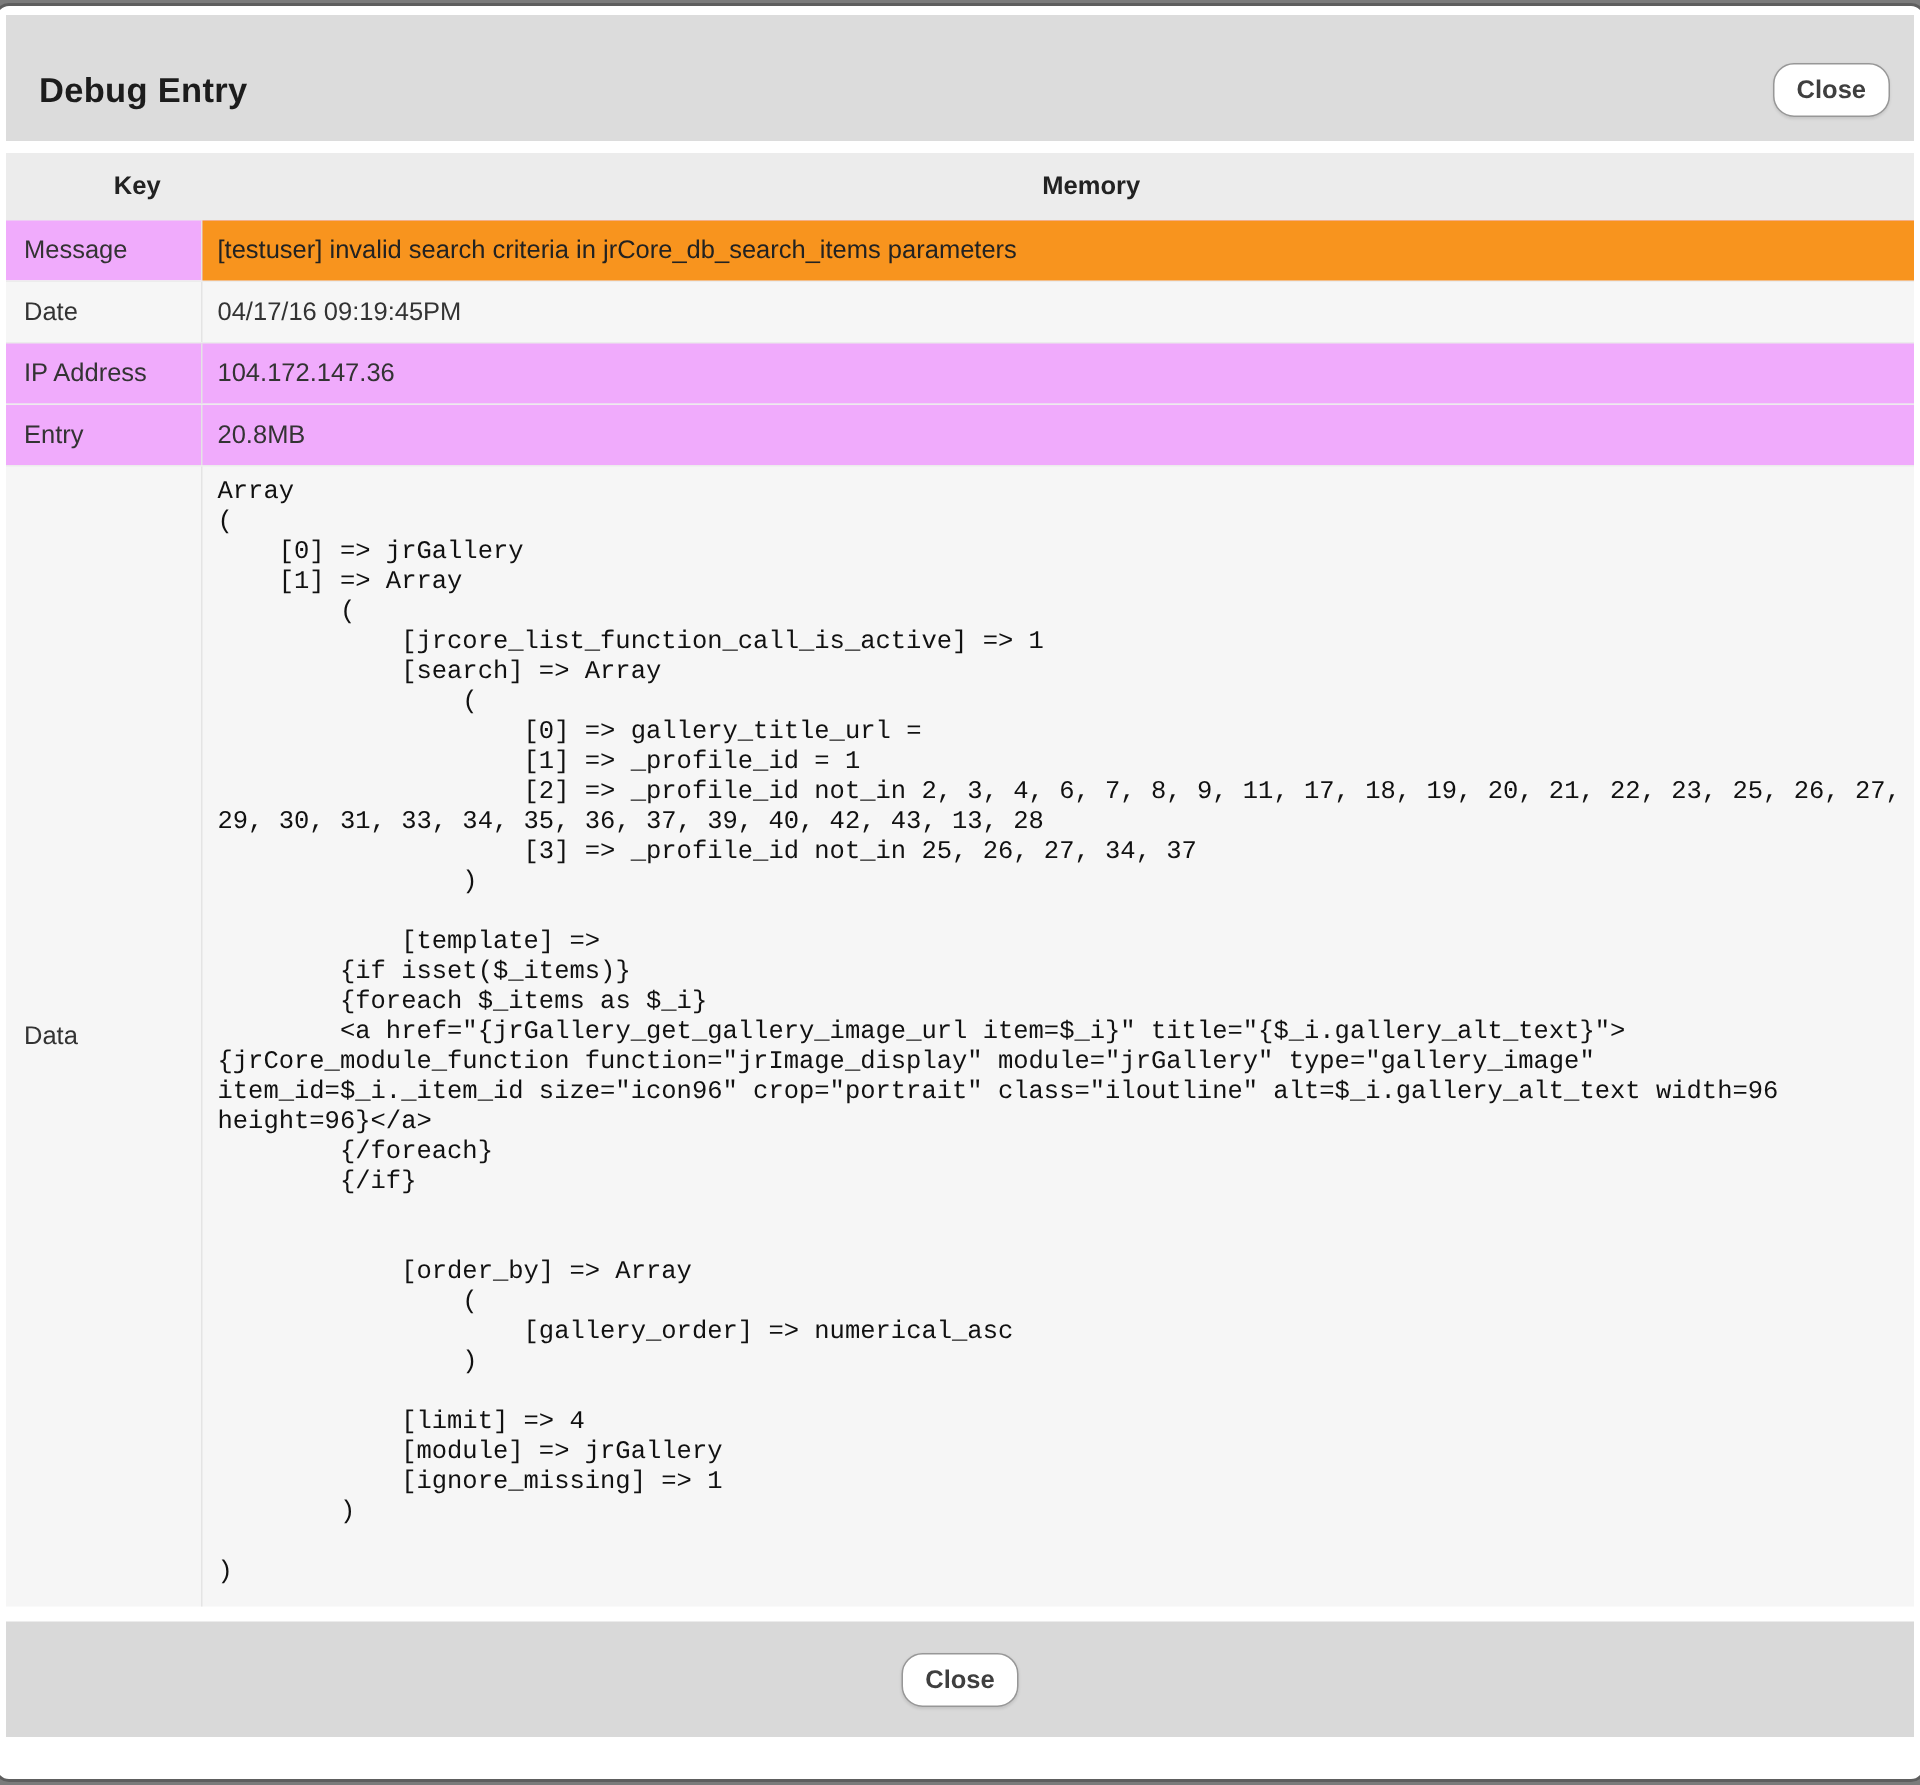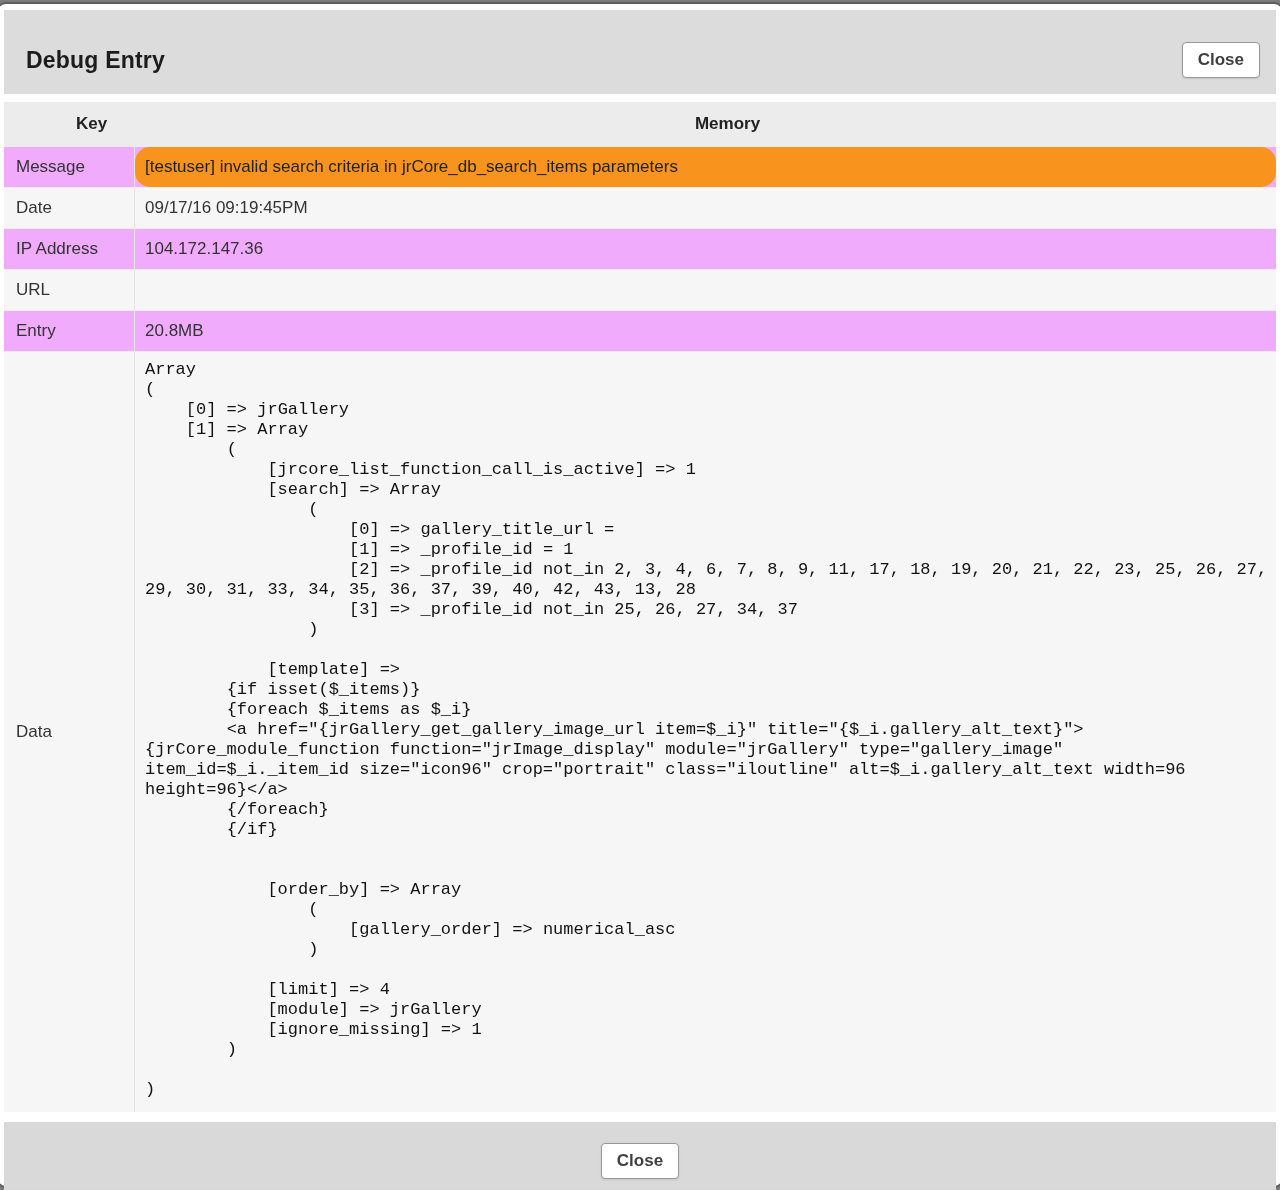--- a/index.html
+++ b/index.html
@@ -22,21 +22,21 @@
     height:68px;
     display:flex;align-items:center;justify-content:space-between;
     padding:16px 16px 0 22px;
   }
   .modal-title{
     margin:0;font-size:23px;font-weight:bold;color:#1c1c1c;letter-spacing:.2px;
   }
   .btn{
     background:#ffffff;
     border:1px solid #979797;
-    border-radius:4px;
+    border-radius:14px;
     font-family:"Liberation Sans",sans-serif;
     font-size:17px;font-weight:bold;color:#3f3f3f;
     padding:7px 15px;
     cursor:pointer;
     box-shadow:0 1px 2px rgba(0,0,0,.10);
   }
   .debug-table{margin-top:8px;}
   .thead{
     display:flex;height:44px;background:#ececec;
     font-size:17px;font-weight:bold;color:#222;
@@ -44,21 +44,21 @@
   .th{display:flex;align-items:center;justify-content:center;box-sizing:border-box;padding-left:44px;}
   .key-col{width:131px;}
   .val-col{flex:1;}
   .tr{
     display:flex;min-height:40px;background:#f0abfc;
     border-top:1px solid #ececec;
   }
   .tr.stripe{background:#f6f6f6;}
   .td{box-sizing:border-box;font-size:17px;color:#333;display:flex;align-items:center;}
   .td.key{width:131px;padding-left:12px;border-right:1px solid #e4e4e4;}
-  .td.val{flex:1;padding-left:10px;border-radius:15px;}
+  .td.val{flex:1;padding-left:10px;}
   .td.val.highlight{color:#222;}
   .tr.data-row .td.val{align-items:flex-start;padding:8px 0 12px 10px;}
   pre.data-dump{
     margin:0;
     font-family:"Liberation Mono",monospace;
     font-size:17px;line-height:20px;color:#111;
     white-space:pre-wrap;
     word-wrap:break-word;
     max-width:110.5ch;
   }
@@ -86,32 +86,28 @@
       <div class="th val-col">Memory</div>
     </div>
 
     <div class="tr">
       <div class="td key">Message</div>
       <div class="td val highlight" style="background: rgb(248, 148, 30);">[testuser] invalid search criteria in jrCore_db_search_items parameters</div>
     </div>
 
     <div class="tr stripe">
       <div class="td key">Date</div>
-      <div class="td val">09/17/16 09:19:45PM</div>
+      <div class="td val">04/17/16 09:19:45PM</div>
     </div>
 
     <div class="tr">
       <div class="td key">IP Address</div>
       <div class="td val">104.172.147.36</div>
     </div>
 
-    <div class="tr stripe">
-      <div class="td key">URL</div>
-      <div class="td val"></div>
-    </div>
 
     <div class="tr">
       <div class="td key">Entry</div>
       <div class="td val">20.8MB</div>
     </div>
 
     <div class="tr stripe data-row">
       <div class="td key">Data</div>
       <div class="td val">
         <pre class="data-dump">Array

